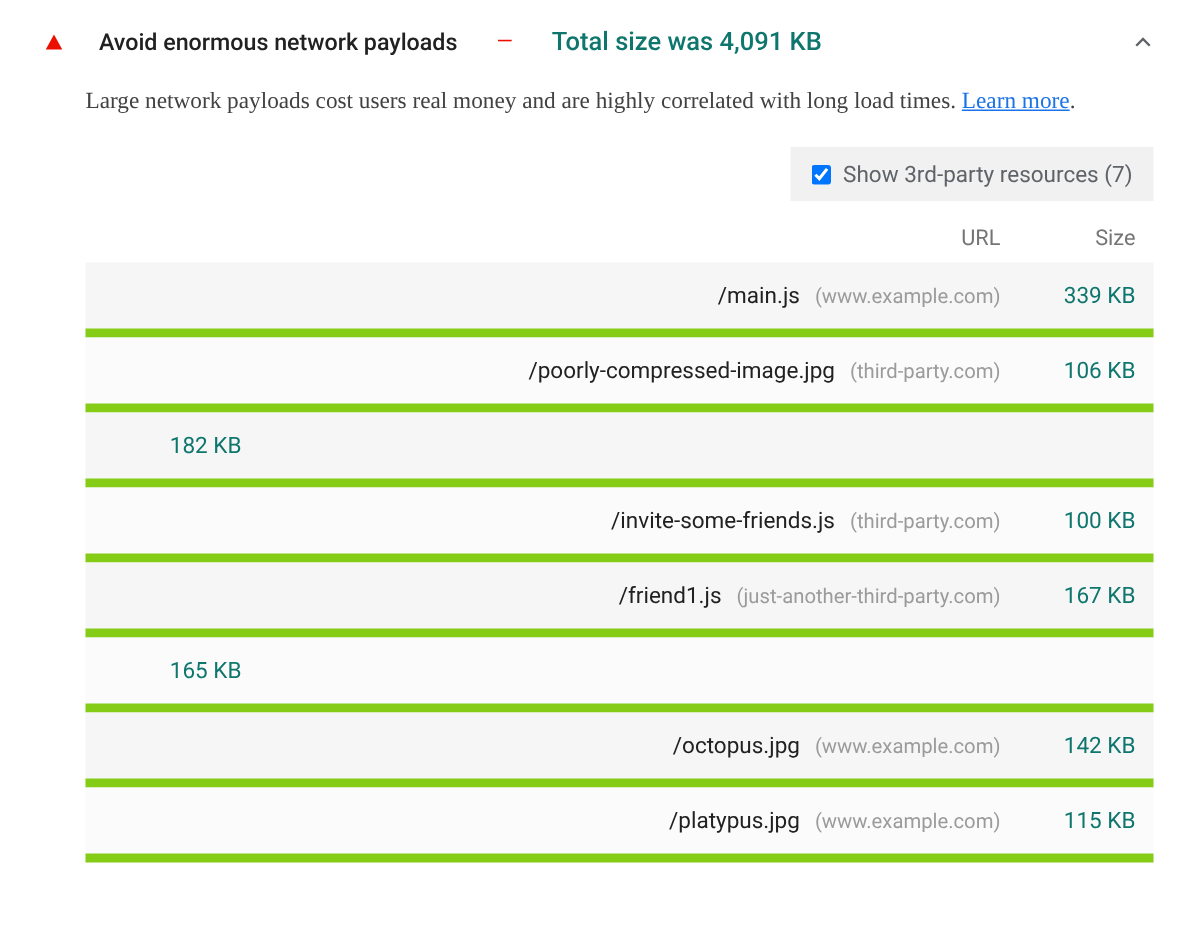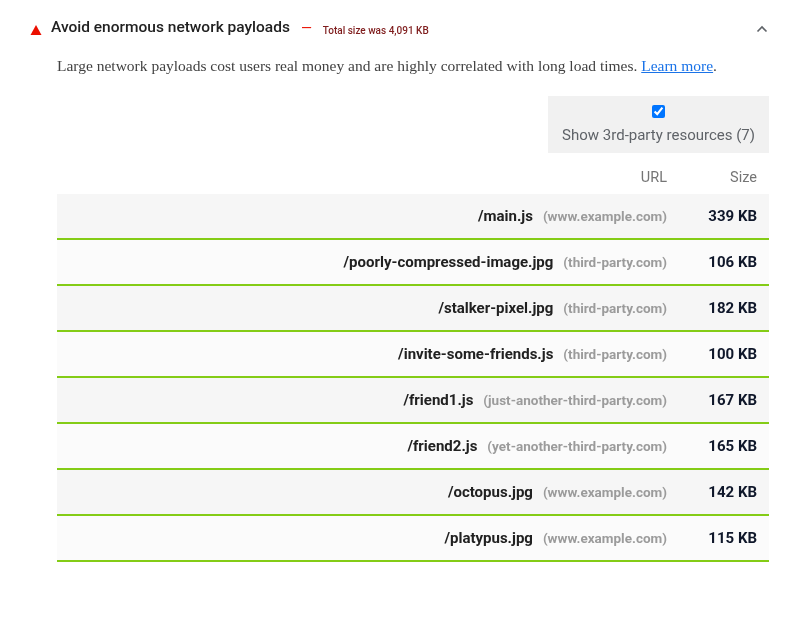--- a/index.html
+++ b/index.html
@@ -14,22 +14,22 @@
       height: 631px;
       padding: 18px 30px 20px 30px;
       color: #212121;
       font-size: 14px;
     }
     .audit {
       width: 100%;
     }
     .audit-header {
       display: flex;
-      align-items: flex-end;
-      gap: 9px;
+      align-items: center;
+      gap: 24px;
       cursor: pointer;
       padding-bottom: 12px;
     }
     .tri-icon {
       width: 12px;
       height: 12px;
       flex: 0 0 auto;
       display: flex;
       align-items: center;
       justify-content: center;
@@ -39,23 +39,23 @@
       font-weight: 500;
       color: #212121;
       font-size: 15.5px;
     }
     .dash {
       color: #EB0F00;
       font-weight: 400;
       padding: 0 2px;
     }
     .audit-result {
-      color: #7f1d1d;
+      color: #0f766e;
       font-weight: 500;
-      font-size: 10px;
+      font-size: 17px;
     }
     .spacer { flex: 1; }
     .chev {
       width: 14px;
       height: 14px;
       color: #5F6368;
       cursor: pointer;
     }
     .description {
       color: #424242;
@@ -74,21 +74,20 @@
       padding: 0 0 8px 27px;
     }
     .toggle-box {
       background: #F1F1F1;
       padding: 9px 14px;
       display: flex;
       align-items: center;
       gap: 8px;
       font-size: 15px;
       color: #5F6368;
-      flex-direction: column;
     }
     .toggle-box input[type="checkbox"] {
       width: 13px;
       height: 13px;
       cursor: pointer;
     }
     .table {
       padding-left: 27px;
     }
     .thead {
@@ -98,35 +97,34 @@
       font-size: 14.5px;
       color: #757575;
     }
     .col-url { flex: 1; text-align: right; }
     .col-size { width: 90px; text-align: right; }
     .row {
       display: flex;
       align-items: center;
       padding: 13px 12px 13px 14px;
       font-size: 15px;
-      border-bottom: 2px solid #84cc16;
-      font-weight: bold;
+      border-bottom: 6px solid #84cc16;
     }
     .row:nth-child(odd){ background:#F6F6F6; }
     .row:nth-child(even){ background:#FBFBFB; }
     .row .path {
       color: #212121;
     }
     .row .origin {
       color: #9B9B9B;
       font-size: 13.5px;
       margin-left: 10px;
     }
     .row .size {
-      color: #0f172a;
+      color: #0f766e;
     }
   </style>
 </head>
 <body>
 
 <div class="audit">
 
   <div class="audit-header">
     <span class="tri-icon">
       <svg width="12" height="12" viewBox="0 0 12 12">
@@ -164,33 +162,31 @@
 
     <div class="row">
           <span class="col-url"><span class="path">/main.js</span><span class="origin">(www.example.com)</span></span>
           <span class="col-size size">339 KB</span>
         </div>
         <div class="row">
           <span class="col-url"><span class="path">/poorly-compressed-image.jpg</span><span class="origin">(third-party.com)</span></span>
           <span class="col-size size">106 KB</span>
         </div>
         <div class="row">
-          <span class="col-url"><span class="path">/stalker-pixel.jpg</span><span class="origin">(third-party.com)</span></span>
           <span class="col-size size">182 KB</span>
         </div>
         <div class="row">
           <span class="col-url"><span class="path">/invite-some-friends.js</span><span class="origin">(third-party.com)</span></span>
           <span class="col-size size">100 KB</span>
         </div>
         <div class="row">
           <span class="col-url"><span class="path">/friend1.js</span><span class="origin">(just-another-third-party.com)</span></span>
           <span class="col-size size">167 KB</span>
         </div>
         <div class="row">
-          <span class="col-url"><span class="path">/friend2.js</span><span class="origin">(yet-another-third-party.com)</span></span>
           <span class="col-size size">165 KB</span>
         </div>
         <div class="row">
           <span class="col-url"><span class="path">/octopus.jpg</span><span class="origin">(www.example.com)</span></span>
           <span class="col-size size">142 KB</span>
         </div>
         <div class="row">
           <span class="col-url"><span class="path">/platypus.jpg</span><span class="origin">(www.example.com)</span></span>
           <span class="col-size size">115 KB</span>
         </div>

